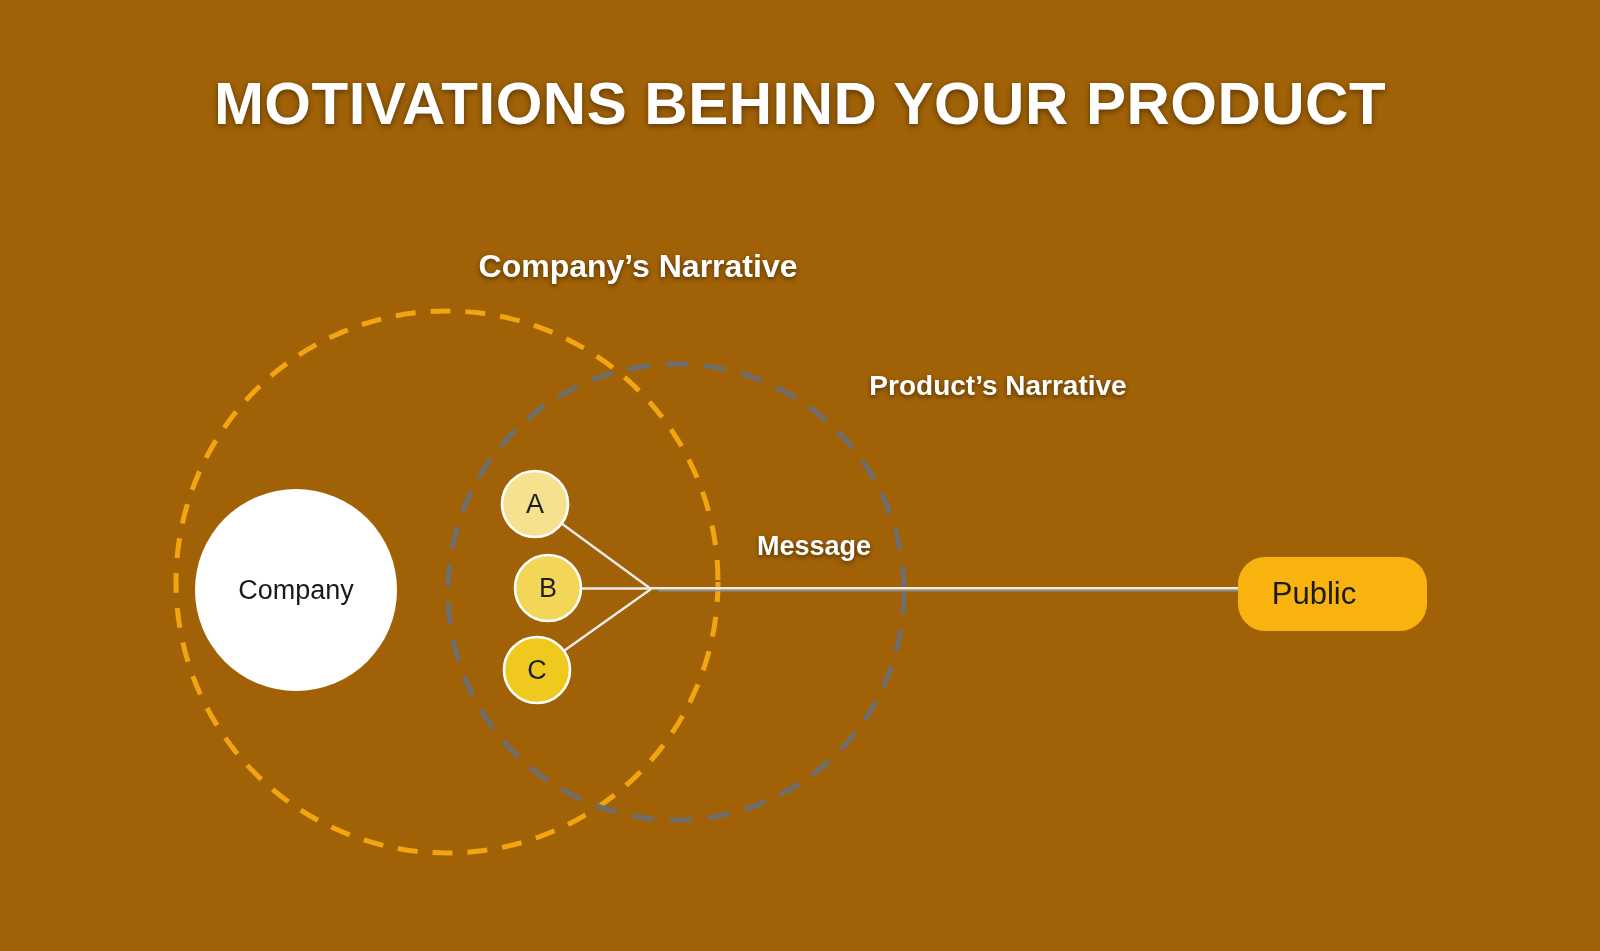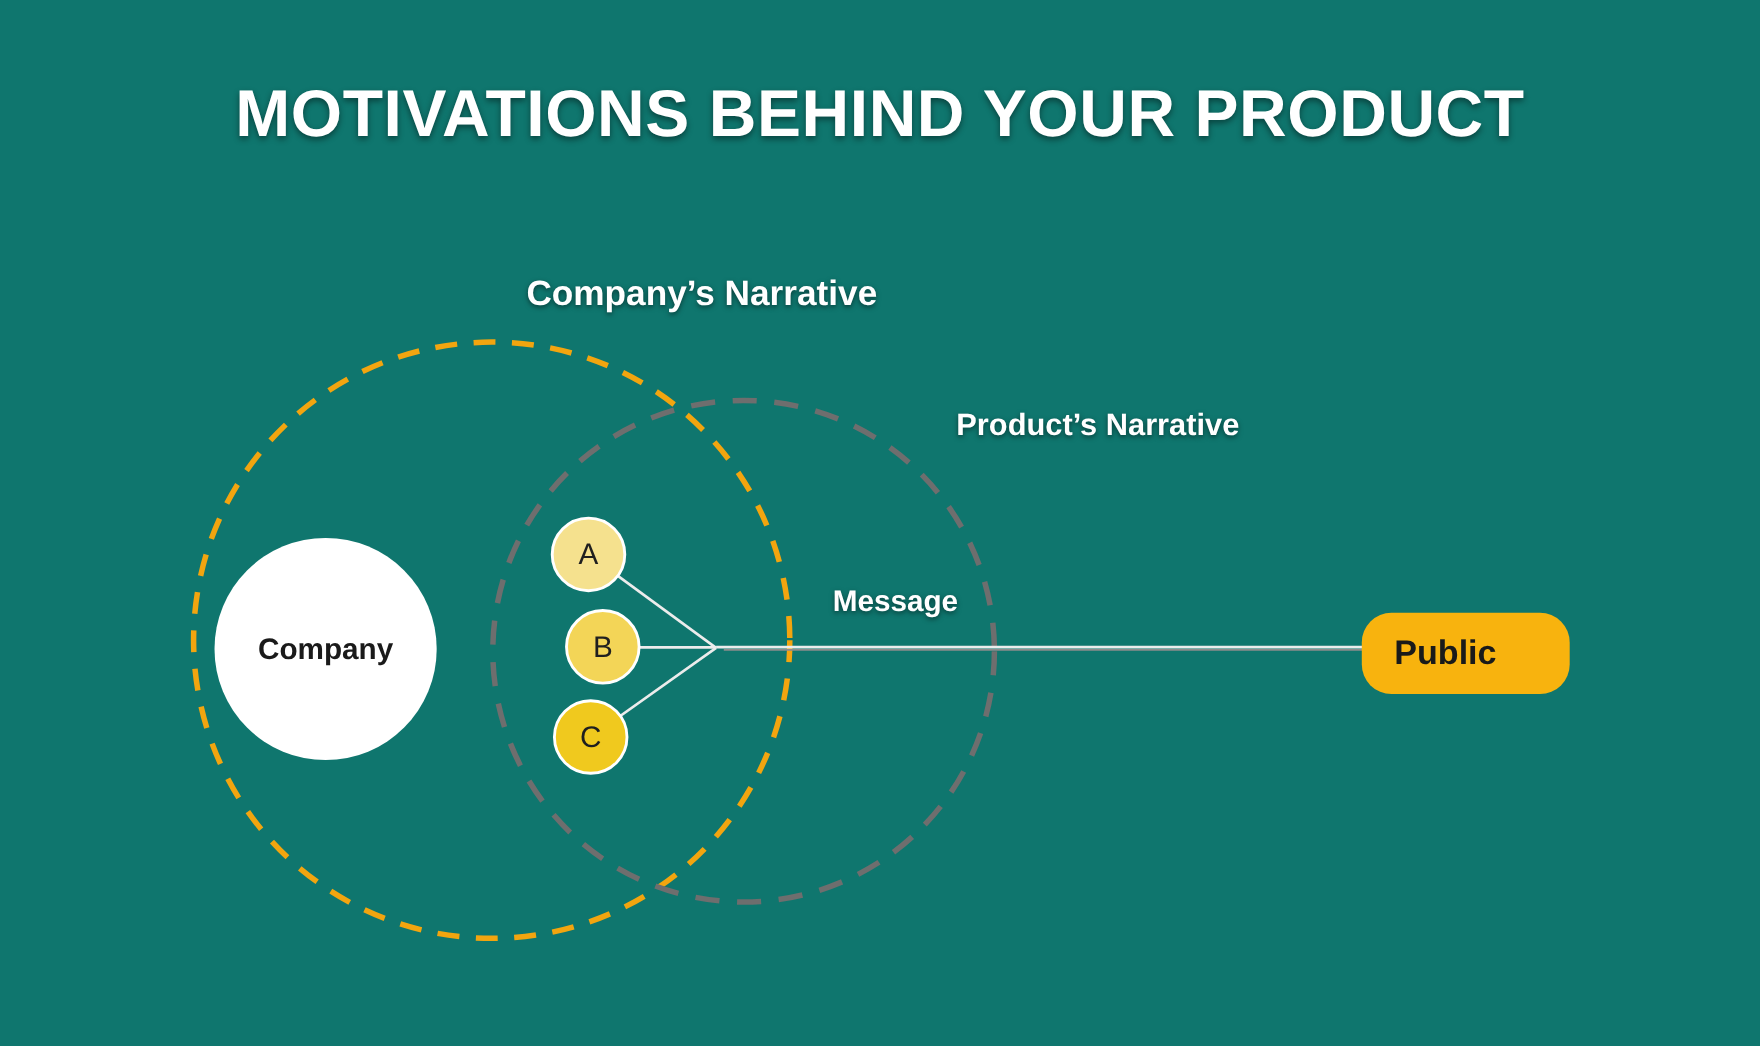--- a/index.html
+++ b/index.html
@@ -7,21 +7,21 @@
     padding: 0;
     width: 1600px;
     height: 951px;
     overflow: hidden;
     font-family: "Liberation Sans", sans-serif;
   }
   .slide {
     position: relative;
     width: 1600px;
     height: 951px;
-    background: #0f766e;
+    background: #a16207;
   }
   .title {
     position: absolute;
     left: 0;
     right: 0;
     top: 72px;
     margin: 0;
     text-align: center;
     color: #FFFFFF;
     font-size: 60px;
@@ -45,21 +45,21 @@
     text-shadow: 0 2px 5px rgba(0,0,0,0.5);
   }
   .label-company-narrative { left: 463px; top: 248px; width: 350px; font-size: 32px; }
   .label-product-narrative { left: 823px; top: 370px; width: 350px; font-size: 28px; }
   .label-message           { left: 714px; top: 531px; width: 200px; font-size: 27px; }
   .node-label {
     position: absolute;
     display: flex;
     align-items: center;
     justify-content: center;
-    font-weight: 700;
+    font-weight: 400;
     color: #1A1A1A;
     text-shadow: none;
   }
   .label-company { left: 196px; top: 572px; width: 200px; height: 36px; font-size: 27px; }
   .label-public  { left: 1238px; top: 557px; width: 152px; height: 74px; font-size: 31px; }
   .abc-letter {
     position: absolute;
     width: 66px;
     height: 66px;
     display: flex;

